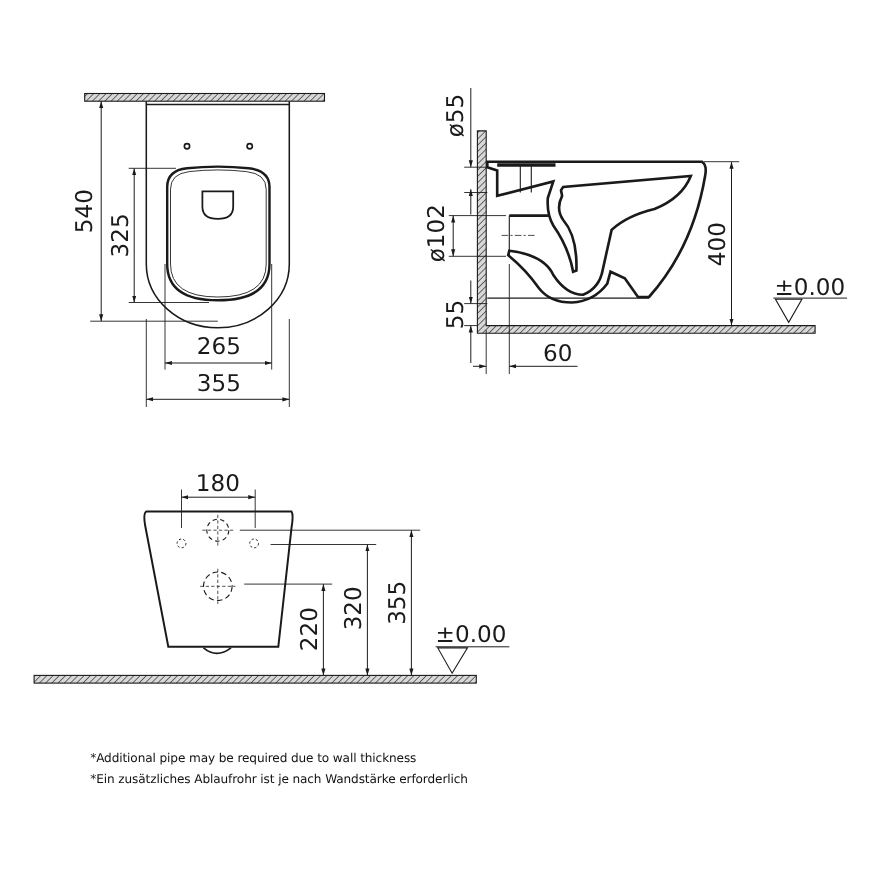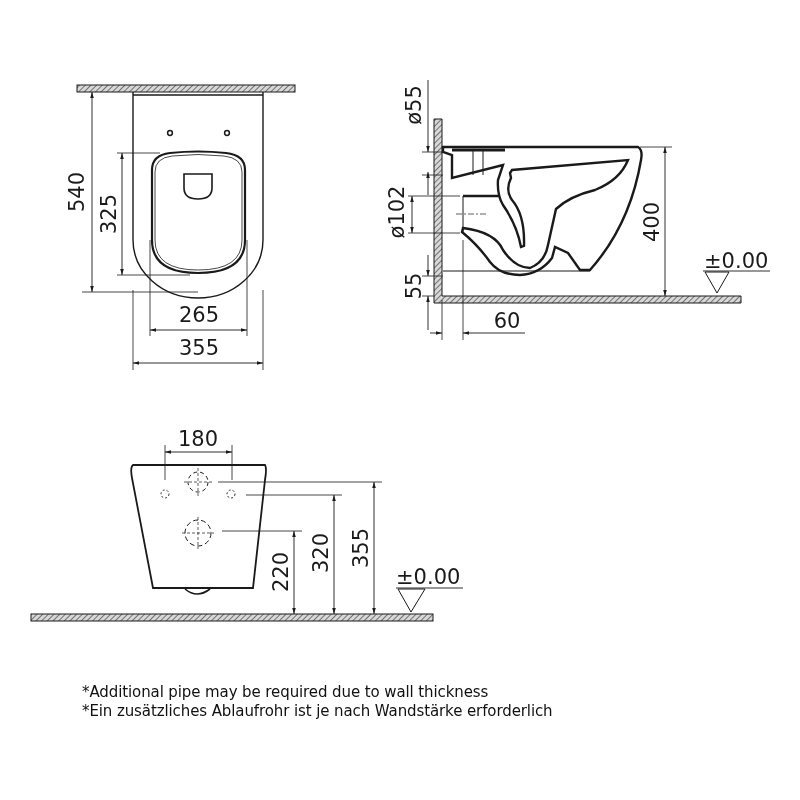--- a/index.html
+++ b/index.html
@@ -1,19 +1,19 @@
 <!DOCTYPE html>
 <html><head>
 <meta charset="utf-8">
 <style>
   html, body { margin: 0; padding: 0; background: #ffffff; }
   body { width: 800px; height: 800px; position: relative; overflow: hidden; font-family: "DejaVu Sans", sans-serif; }
   svg { position: absolute; left: 0; top: 0; }
   .dim { font-family: "DejaVu Sans", sans-serif; font-size: 21px; fill: #1a1a1a; }
-  .note { position: absolute; left: 82px; font-family: "DejaVu Sans", sans-serif; font-size: 15px; color: #111; letter-spacing: -0.1px; white-space: nowrap; }
+  .note { position: absolute; left: 82px; font-family: "DejaVu Sans", sans-serif; font-size: 11px; color: #111; letter-spacing: -0.1px; white-space: nowrap; }
 </style>
 </head>
 <body>
 
 <svg width="800" height="800" viewBox="0 0 800 800" xmlns="http://www.w3.org/2000/svg">
   <defs>
     <pattern id="hatch" patternUnits="userSpaceOnUse" width="4" height="4" patternTransform="rotate(45)">
       <rect width="4" height="4" fill="#d8d8d8"></rect>
       <line x1="0" y1="0" x2="0" y2="4" stroke="#444" stroke-width="1.4"></line>
     </pattern>

